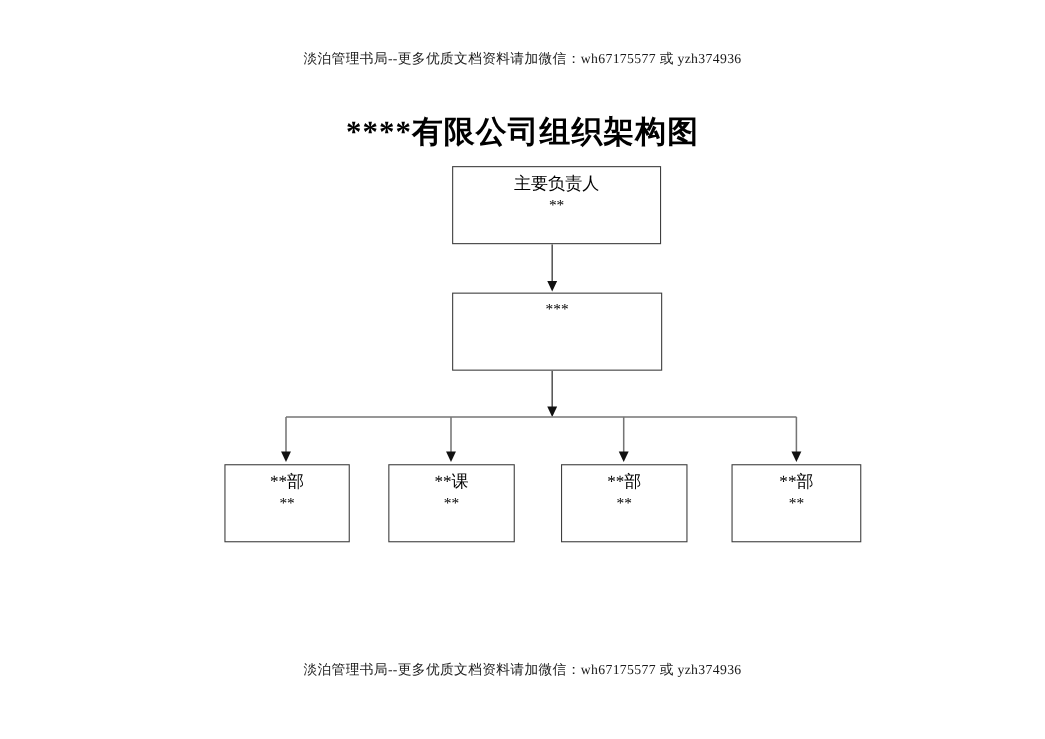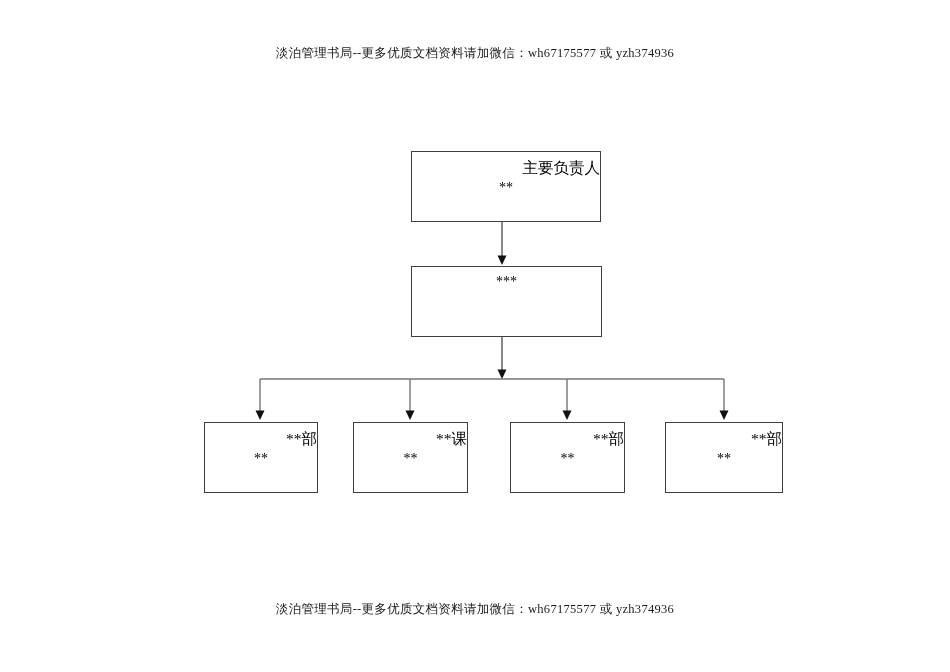--- a/index.html
+++ b/index.html
@@ -48,40 +48,40 @@
     position: absolute;
     box-sizing: border-box;
     border: 1.5px solid #3f3f3f;
     background: #ffffff;
     text-align: center;
     padding-top: 6px;
   }
   .org-node .role {
     font-size: 15.5px;
     line-height: 1.35;
-    text-align: right;
   }
   .org-node .name {
     font-size: 14px;
     line-height: 1.25;
   }
   .node-root    { left: 411px; top: 151px; width: 190px; height: 71px; }
   .node-manager { left: 411px; top: 266px; width: 191px; height: 71px; }
   .node-dept1   { left: 204px; top: 422px; width: 114px; height: 71px; }
   .node-dept2   { left: 353px; top: 422px; width: 115px; height: 71px; }
   .node-dept3   { left: 510px; top: 422px; width: 115px; height: 71px; }
   .node-dept4   { left: 665px; top: 422px; width: 118px; height: 71px; }
 </style>
 </head>
 <body>
 
 <div class="page">
 
   <div class="watermark top">淡泊管理书局--更多优质文档资料请加微信：wh67175577 或 yzh374936</div>
 
+  <div class="doc-title">****有限公司组织架构图</div>
 
   <svg class="connector-layer" width="950" height="672" viewBox="0 0 950 672">
 
     <g>
       <line x1="502" y1="222" x2="502" y2="257" stroke="#555555" stroke-width="1.4"></line>
       <polygon points="502,265 497.5,255.5 506.5,255.5" fill="#111111"></polygon>
     </g>
 
     <g>
       <line x1="502" y1="337" x2="502" y2="370" stroke="#555555" stroke-width="1.4"></line>

